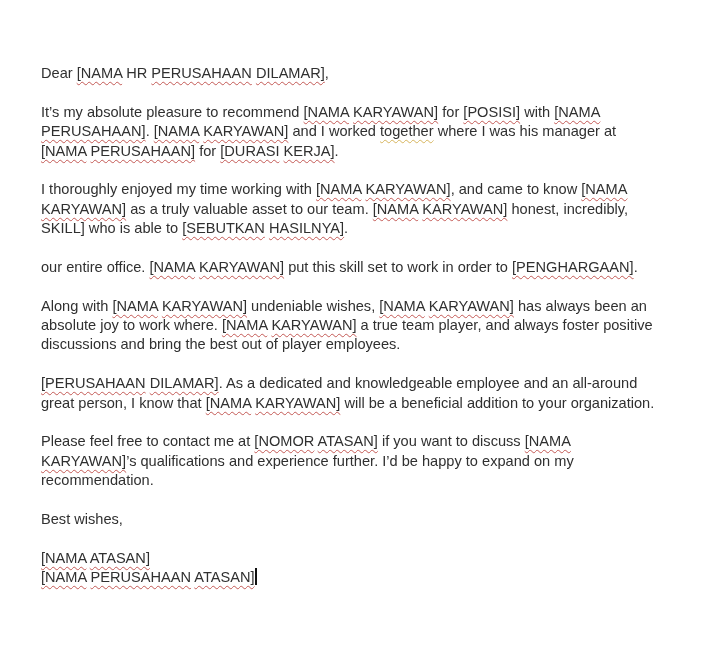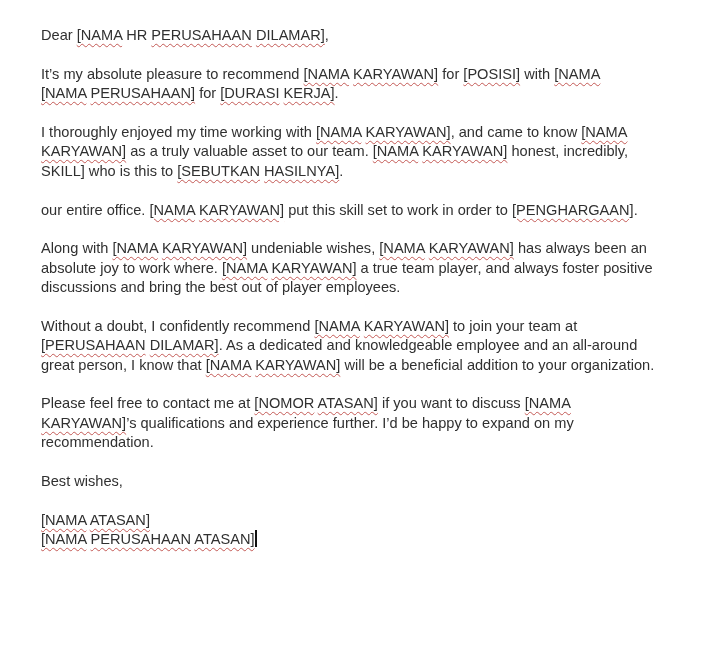--- a/index.html
+++ b/index.html
@@ -8,21 +8,21 @@
     width: 728px;
     height: 662px;
     box-sizing: border-box;
     background: #ffffff;
     padding: 26px 30px 0 41px;
     font-family: "Liberation Sans", "DejaVu Sans", sans-serif;
     font-size: 14.6px;
     color: #303030;
     overflow: hidden;
   }
-  .letter-body { width: 660px; }
+  .letter-body { width: 660px; margin-top: 38px; }
   .para + .para { margin-top: 19.4px; }
   .line {
     line-height: 19.4px;
     height: 19.4px;
     white-space: pre;
   }
   .m-red {
     text-decoration-line: underline;
     text-decoration-style: wavy;
     text-decoration-color: #c35955;
@@ -47,37 +47,37 @@
 </head>
 <body>
 
 <div class="page">
   <div class="letter-body">
       <div class="para">
         <div class="line"><span>Dear </span><span class="m-red">[NAMA</span><span> HR </span><span class="m-red">PERUSAHAAN</span><span> </span><span class="m-red">DILAMAR]</span><span>,</span></div>
       </div>
       <div class="para">
         <div class="line"><span>It’s my absolute pleasure to recommend </span><span class="m-red">[NAMA</span><span> </span><span class="m-red">KARYAWAN]</span><span> for </span><span class="m-red">[POSISI]</span><span> with </span><span class="m-red">[NAMA</span></div>
+        <div class="line"><span class="m-red">PERUSAHAAN]</span><span>. </span><span class="m-red">[NAMA</span><span> </span><span class="m-red">KARYAWAN]</span><span> and I worked </span><span class="m-yellow">together</span><span> where I was his manager at</span></div>
         <div class="line"><span class="m-red">[NAMA</span><span> </span><span class="m-red">PERUSAHAAN]</span><span> for </span><span class="m-red">[DURASI</span><span> </span><span class="m-red">KERJA]</span><span>.</span></div>
       </div>
       <div class="para">
         <div class="line"><span>I thoroughly enjoyed my time working with </span><span class="m-red">[NAMA</span><span> </span><span class="m-red">KARYAWAN]</span><span>, and came to know </span><span class="m-red">[NAMA</span></div>
         <div class="line"><span class="m-red">KARYAWAN]</span><span> as a truly valuable asset to our team. </span><span class="m-red">[NAMA</span><span> </span><span class="m-red">KARYAWAN]</span><span> honest, incredibly,</span></div>
-        <div class="line"><span>SKILL] who is this to </span><span class="m-red">[SEBUTKAN</span><span> </span><span class="m-red">HASILNYA]</span><span>.</span></div>
+        <div class="line"><span>SKILL] who is able to </span><span class="m-red">[SEBUTKAN</span><span> </span><span class="m-red">HASILNYA]</span><span>.</span></div>
       </div>
       <div class="para">
         <div class="line"><span>our entire office. </span><span class="m-red">[NAMA</span><span> </span><span class="m-red">KARYAWAN]</span><span> put this skill set to work in order to </span><span class="m-red">[PENGHARGAAN]</span><span>.</span></div>
       </div>
       <div class="para">
         <div class="line"><span>Along with </span><span class="m-red">[NAMA</span><span> </span><span class="m-red">KARYAWAN]</span><span> undeniable wishes, </span><span class="m-red">[NAMA</span><span> </span><span class="m-red">KARYAWAN]</span><span> has always been an</span></div>
         <div class="line"><span>absolute joy to work where. </span><span class="m-red">[NAMA</span><span> </span><span class="m-red">KARYAWAN]</span><span> a true team player, and always foster positive</span></div>
         <div class="line"><span>discussions and bring the best out of player employees.</span></div>
       </div>
       <div class="para">
-        <div class="line"><span>Without a doubt, I confidently recommend </span><span class="m-red">[NAMA</span><span> </span><span class="m-red">KARYAWAN]</span><span> to join your team at</span></div>
         <div class="line"><span class="m-red">[PERUSAHAAN</span><span> </span><span class="m-red">DILAMAR]</span><span>. As a dedicated and knowledgeable employee and an all-around</span></div>
         <div class="line"><span>great person, I know that </span><span class="m-red">[NAMA</span><span> </span><span class="m-red">KARYAWAN]</span><span> will be a beneficial addition to your organization.</span></div>
       </div>
       <div class="para">
         <div class="line"><span>Please feel free to contact me at </span><span class="m-red">[NOMOR</span><span> </span><span class="m-red">ATASAN]</span><span> if you want to discuss </span><span class="m-red">[NAMA</span></div>
         <div class="line"><span class="m-red">KARYAWAN]</span><span>’s qualifications and experience further. I’d be happy to expand on my</span></div>
         <div class="line"><span>recommendation.</span></div>
       </div>
       <div class="para">
         <div class="line"><span>Best wishes,</span></div>

